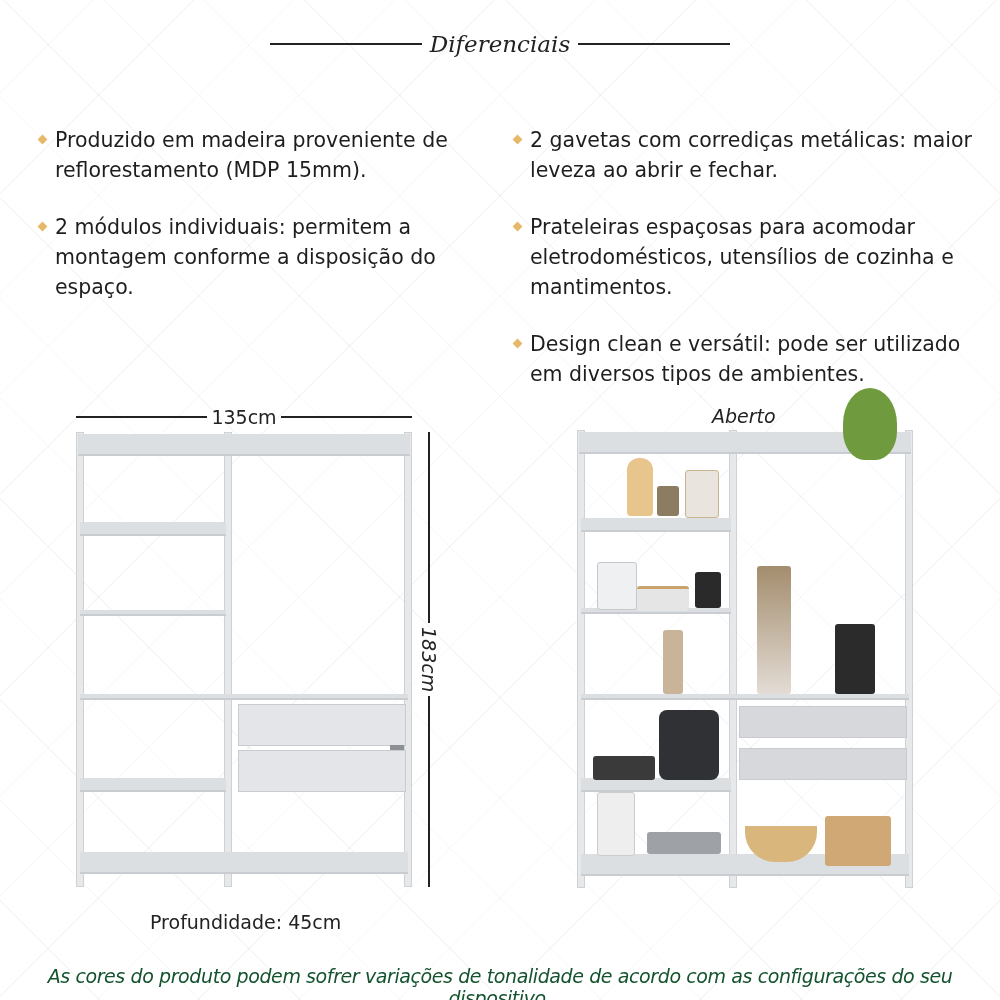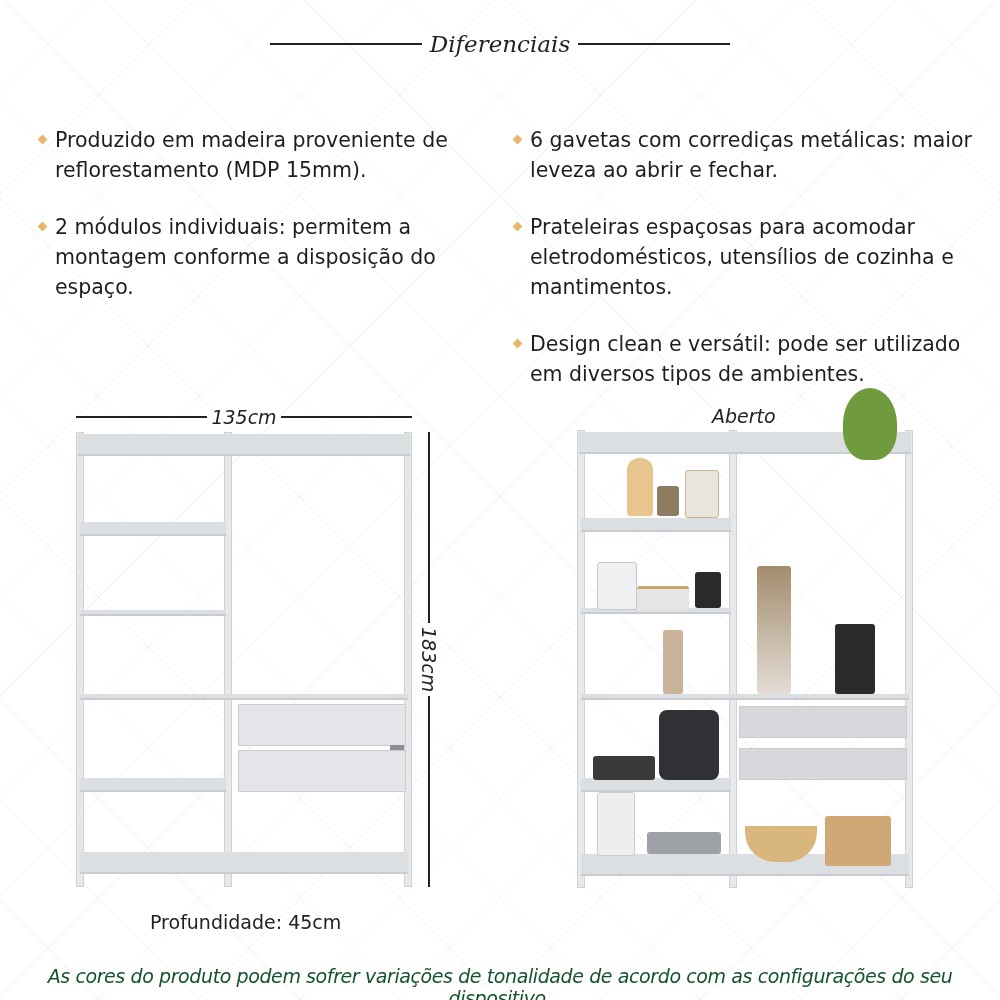--- a/index.html
+++ b/index.html
@@ -12,21 +12,21 @@
   .title-wrap{position:absolute;top:28px;left:270px;width:460px;height:32px;display:flex;align-items:center;}
   .title-line{flex:1;height:1.5px;background:#222;}
   .title{padding:0 8px;font-family:"DejaVu Serif","Liberation Serif",serif;font-style:italic;font-size:23px;color:#222;}
   .bullets{position:absolute;top:108px;font-size:20.5px;line-height:30px;margin-top:17px;}
   .bullets.left{left:38px;width:440px;}
   .bullets.right{left:513px;width:470px;}
   .bullet{position:relative;padding-left:17px;margin-bottom:27px;}
   .diamond{position:absolute;left:1px;top:11px;width:7px;height:7px;background:#e8b86a;transform:rotate(45deg);}
   .dim-h{position:absolute;top:406px;left:76px;width:336px;height:22px;display:flex;align-items:center;}
   .dim-line{flex:1;height:1.5px;background:#222;}
-  .dim-text{padding:0 4px;font-style:italic;font-size:19px;color:#222;}
+  .dim-text{padding:0 4px;font-size:19px;color:#222;}
   .dim-v{position:absolute;left:418px;top:432px;width:22px;height:455px;display:flex;flex-direction:column;align-items:center;}
   .dim-vline{flex:1;width:1.5px;background:#222;}
   .dim-vtext{writing-mode:vertical-rl;font-style:italic;font-size:19px;color:#222;padding:4px 0;}
   .depth{position:absolute;top:911px;left:150px;font-size:19px;color:#222;}
   .aberto{position:absolute;top:405px;left:712px;font-style:italic;font-size:19px;color:#222;}
   .footer{position:absolute;top:965px;left:0;width:1000px;text-align:center;font-style:italic;font-size:19px;color:#14532d;letter-spacing:-0.4px;}
   
   .unit{position:absolute;}
   .post{position:absolute;background:#e6e8ea;border:1px solid #cfd2d5;box-sizing:border-box;}
   .shelf{position:absolute;background:#dcdfe2;border-bottom:2px solid #c9ccd0;box-sizing:border-box;}
@@ -43,21 +43,21 @@
   <div class="title">Diferenciais</div>
   <div class="title-line"></div>
 </div>
 
 <div class="bullets left">
   <div class="bullet"><span class="diamond"></span><span>Produzido em madeira proveniente de reflorestamento (MDP 15mm).</span></div>
   <div class="bullet"><span class="diamond"></span><span>2 módulos individuais: permitem a montagem conforme a disposição do espaço.</span></div>
 </div>
 
 <div class="bullets right">
-  <div class="bullet"><span class="diamond"></span><span>6 gavetas com corrediças metálicas: maior leveza ao abrir e fechar.</span></div>
+  <div class="bullet"><span class="diamond"></span><span>2 gavetas com corrediças metálicas: maior leveza ao abrir e fechar.</span></div>
   <div class="bullet"><span class="diamond"></span><span>Prateleiras espaçosas para acomodar eletrodomésticos, utensílios de cozinha e mantimentos.</span></div>
   <div class="bullet"><span class="diamond"></span><span>Design clean e versátil: pode ser utilizado em diversos tipos de ambientes.</span></div>
 </div>
 
 <div class="dim-h">
   <div class="dim-line"></div>
   <div class="dim-text">135cm</div>
   <div class="dim-line"></div>
 </div>
 <div class="dim-v">

